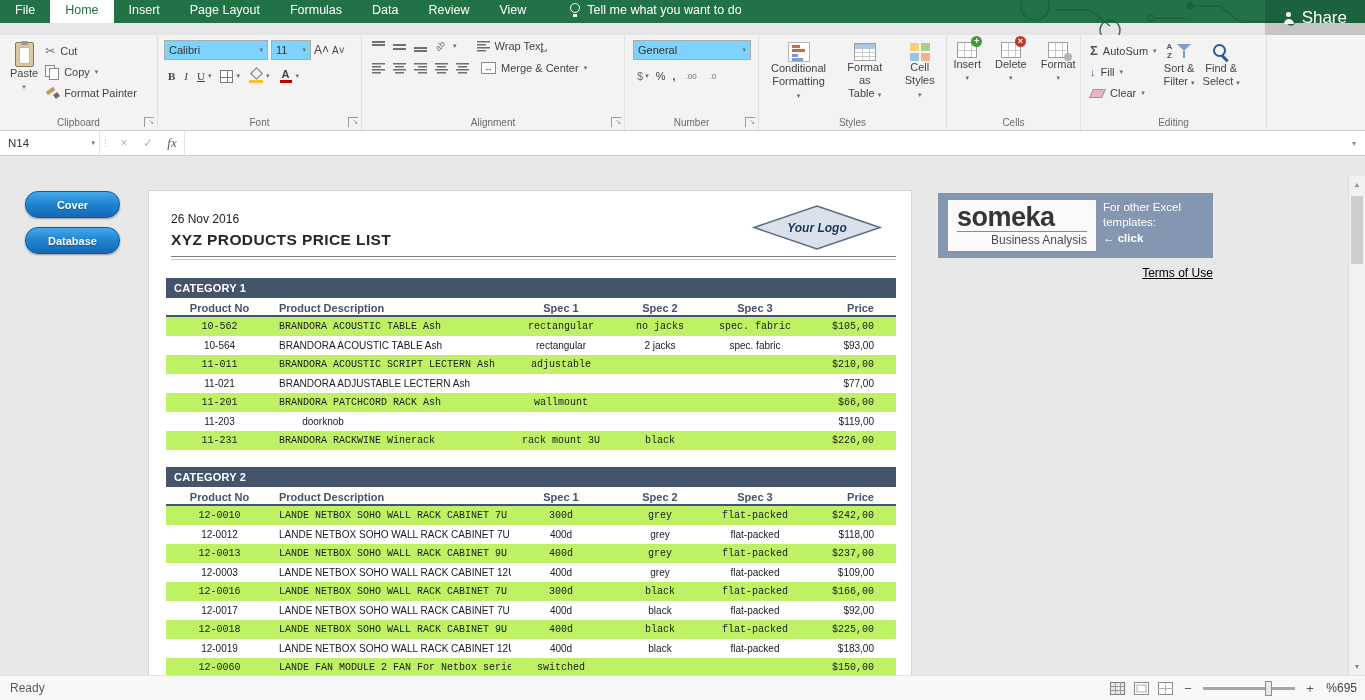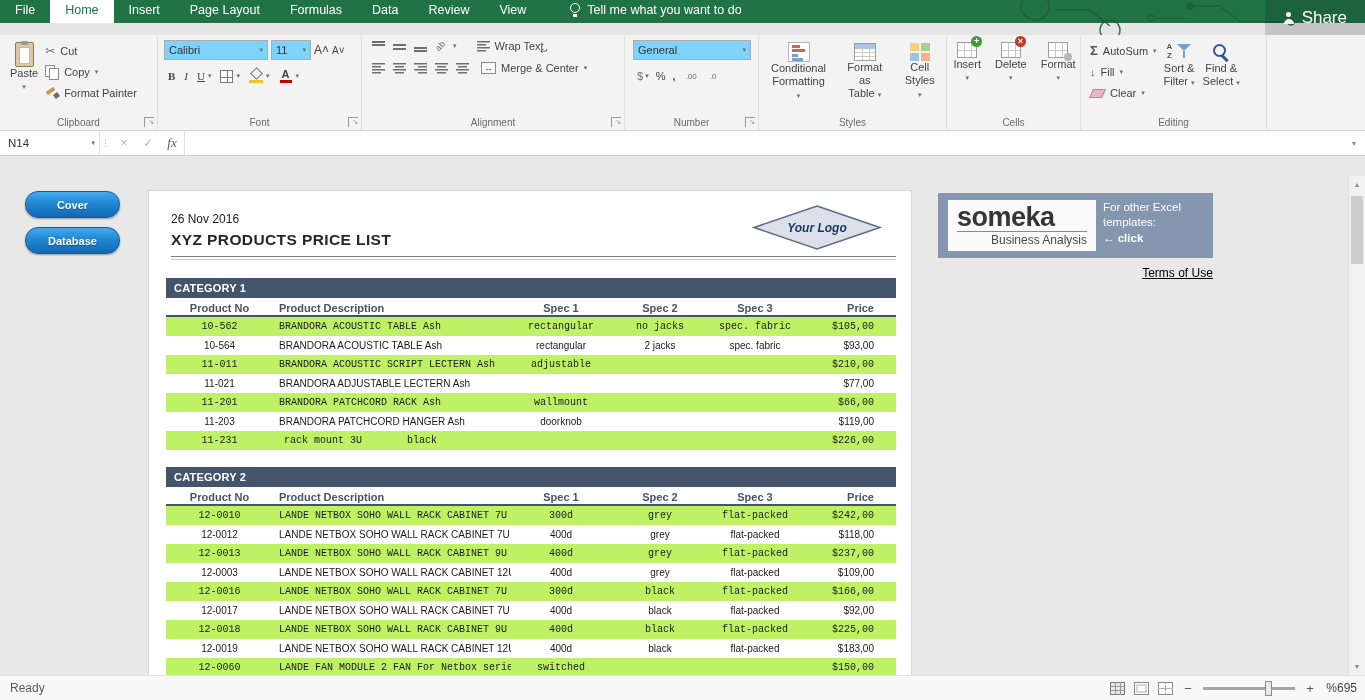--- a/index.html
+++ b/index.html
@@ -447,28 +447,28 @@
             <div class="trow alt">
               <div class="tcell c0">11-201</div>
               <div class="tcell c1">BRANDORA PATCHCORD RACK Ash</div>
               <div class="tcell c2">wallmount</div>
               <div class="tcell c3"></div>
               <div class="tcell c4"></div>
               <div class="tcell c5">$66,00</div>
             </div>
             <div class="trow">
               <div class="tcell c0">11-203</div>
-              <div class="tcell c1">BRANDORA PATCHCORD HANGER Ash</div>
               <div class="tcell c2">doorknob</div>
               <div class="tcell c3"></div>
               <div class="tcell c4"></div>
               <div class="tcell c5">$119,00</div>
             </div>
             <div class="trow alt">
               <div class="tcell c0">11-231</div>
+              <div class="tcell c1">BRANDORA RACKWINE Winerack</div>
               <div class="tcell c2">rack mount 3U</div>
               <div class="tcell c3">black</div>
               <div class="tcell c4"></div>
               <div class="tcell c5">$226,00</div>
             </div>
           </div>
       </div>
 
       <div class="cattable second">
         <div class="catbar">CATEGORY 2</div>

